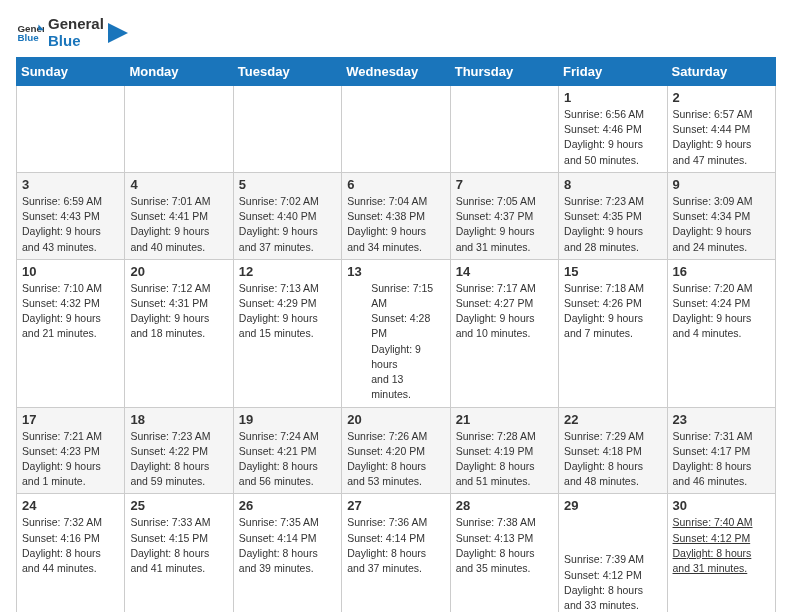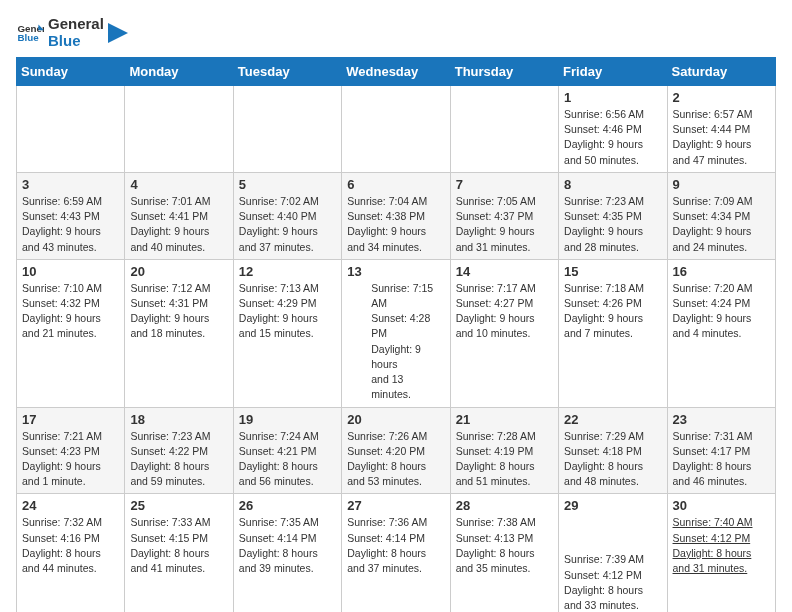--- a/index.html
+++ b/index.html
@@ -182,21 +182,21 @@
         </td>
         <td>
           <span class="day-number">8</span>
           <div class="day-info" style="white-space: pre-line;">Sunrise: 7:23 AM
 Sunset: 4:35 PM
 Daylight: 9 hours
 and 28 minutes.</div>
         </td>
         <td>
           <span class="day-number">9</span>
-          <div class="day-info" style="white-space: pre-line;">Sunrise: 7:09 AM
+          <div class="day-info" style="white-space: pre-line;">Sunrise: 3:09 AM
 Sunset: 4:34 PM
 Daylight: 9 hours
 and 24 minutes.</div>
         </td>
       </tr>
       <tr>
         <td>
           <span class="day-number">10</span>
           <div class="day-info" style="white-space: pre-line;">Sunrise: 7:10 AM
 Sunset: 4:32 PM

